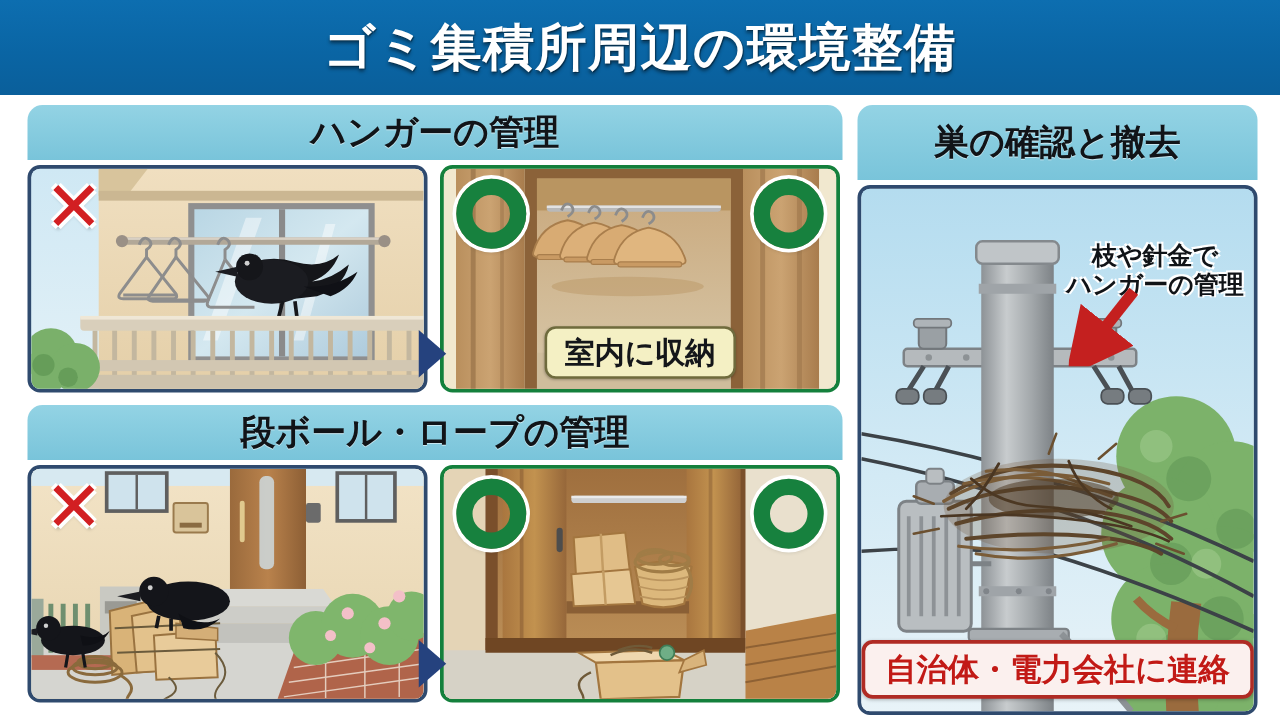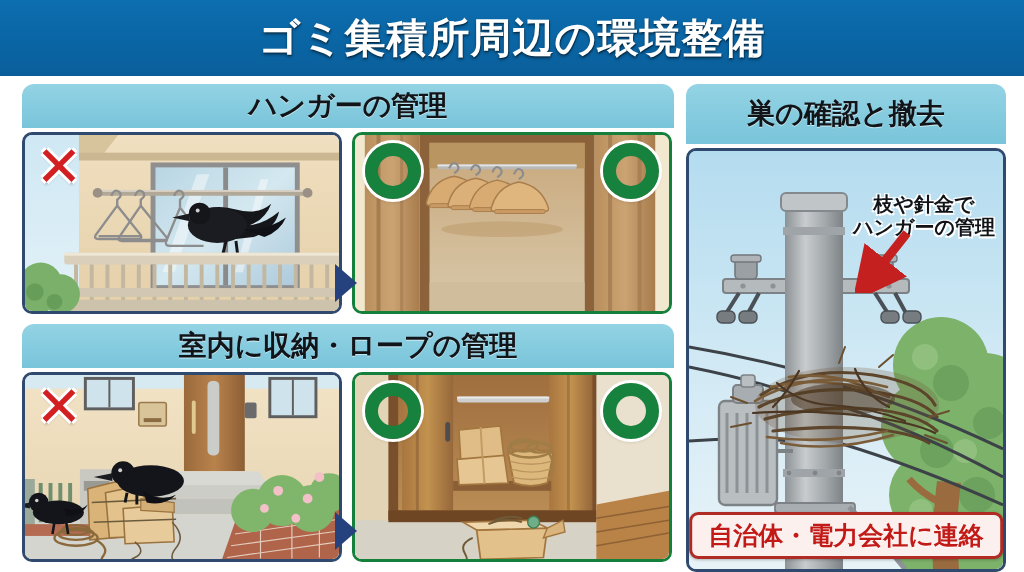--- a/index.html
+++ b/index.html
@@ -273,28 +273,29 @@
                 <path d="M101 42 q-22 4 -28 26 q-1 4 4 4 l50 0 q5 0 4 -4 q-7 -22 -30 -26 z" fill="#e0b67f" stroke="#a97e4c" stroke-width="1.5"></path>
                 <rect x="76" y="70" width="52" height="4" rx="2" fill="#c99a63" stroke="#a97e4c" stroke-width="1"></rect>
               </g>
             </g>
 
             <ellipse cx="150" cy="96" rx="62" ry="8" fill="#b99561" opacity=".45"></ellipse>
             <rect x="76" y="150" width="158" height="32" fill="#cfbd9c"></rect>
           </svg>
           <div class="mark mark-o left"></div>
           <div class="mark mark-o right"></div>
+          <div class="chip chip-yellow">室内に収納</div>
         </div>
 
       </div>
     </div>
 
     <div class="section sec2">
       <div class="sec-head">
-        <div class="sec-head-title">室内に収納・ロープの管理</div>
+        <div class="sec-head-title">段ボール・ロープの管理</div>
       </div>
 
       <div class="pair">
 
         <div class="panel bad">
           <svg class="art" viewBox="0 0 320 190" preserveAspectRatio="none">
             <defs>
               <linearGradient id="wallB" x1="0" y1="0" x2="0" y2="1">
                 <stop offset="0" stop-color="#f2e3c6"></stop>
                   <stop offset="1" stop-color="#e6d3ae"></stop>

